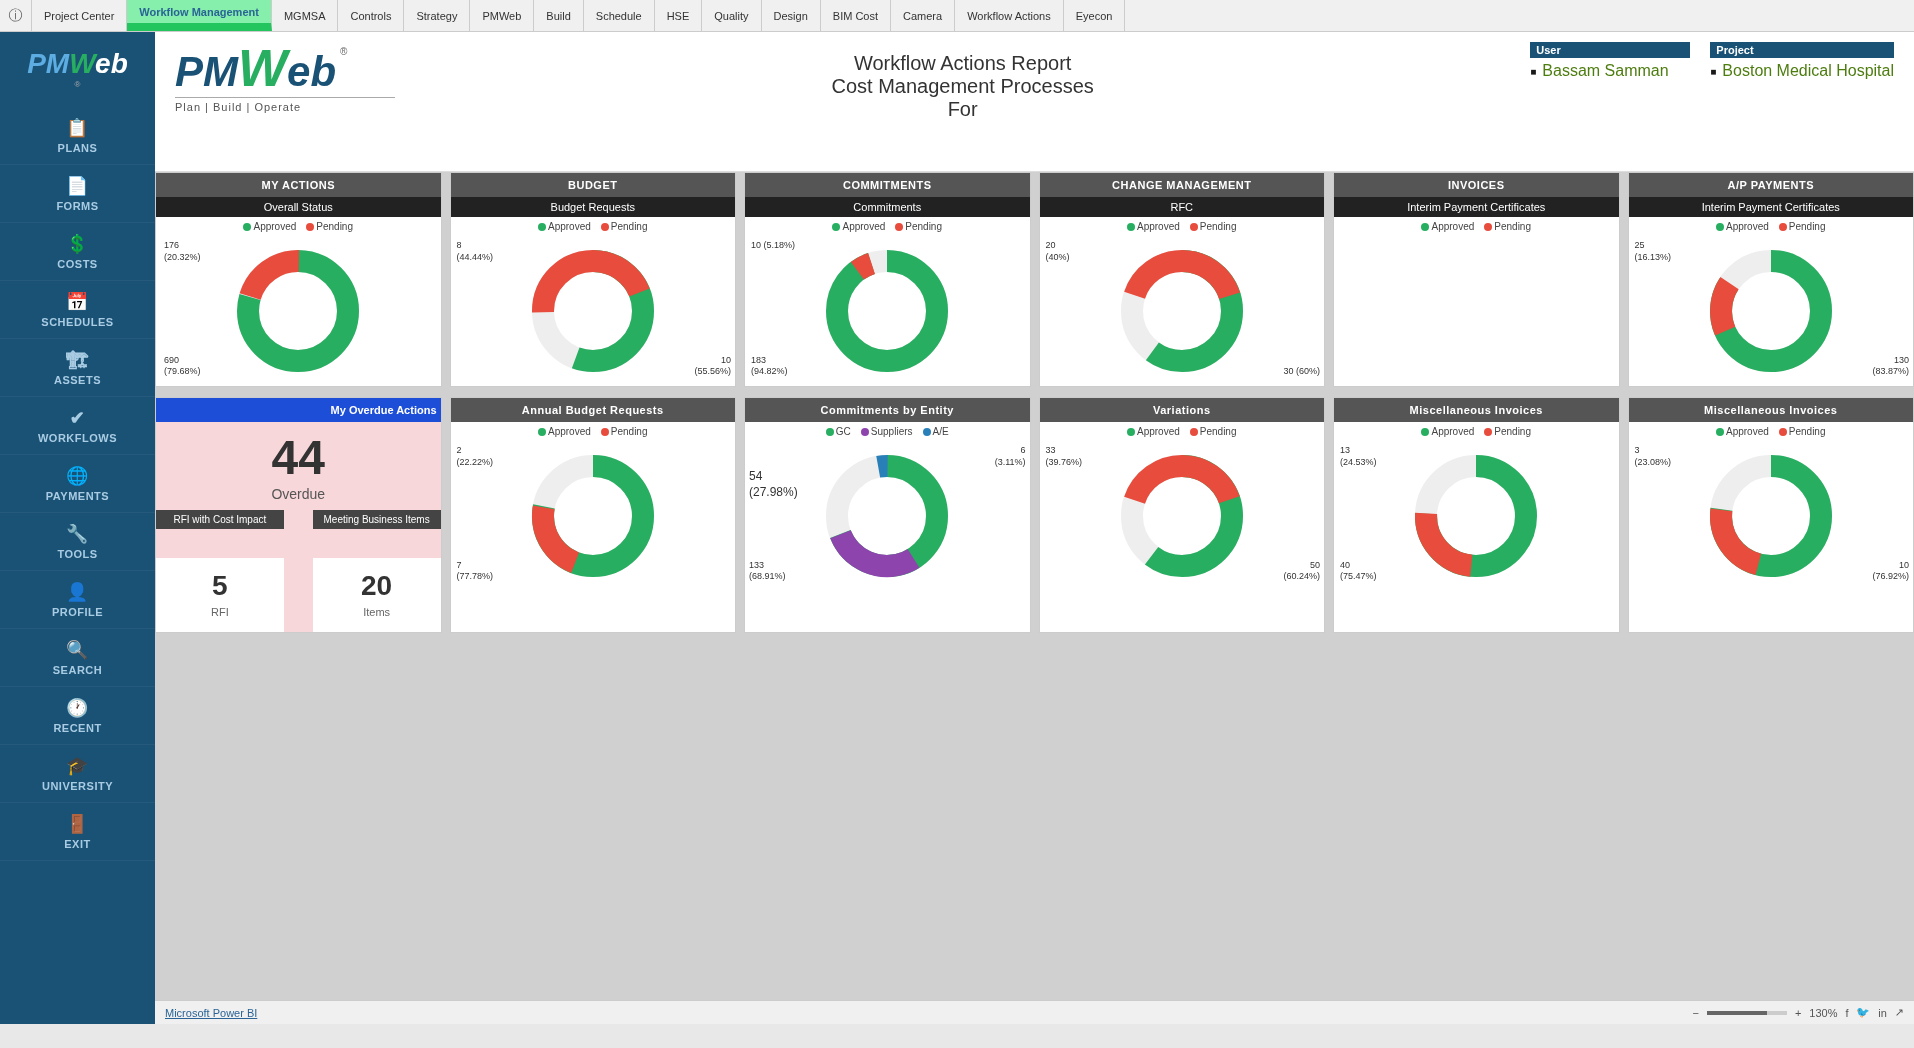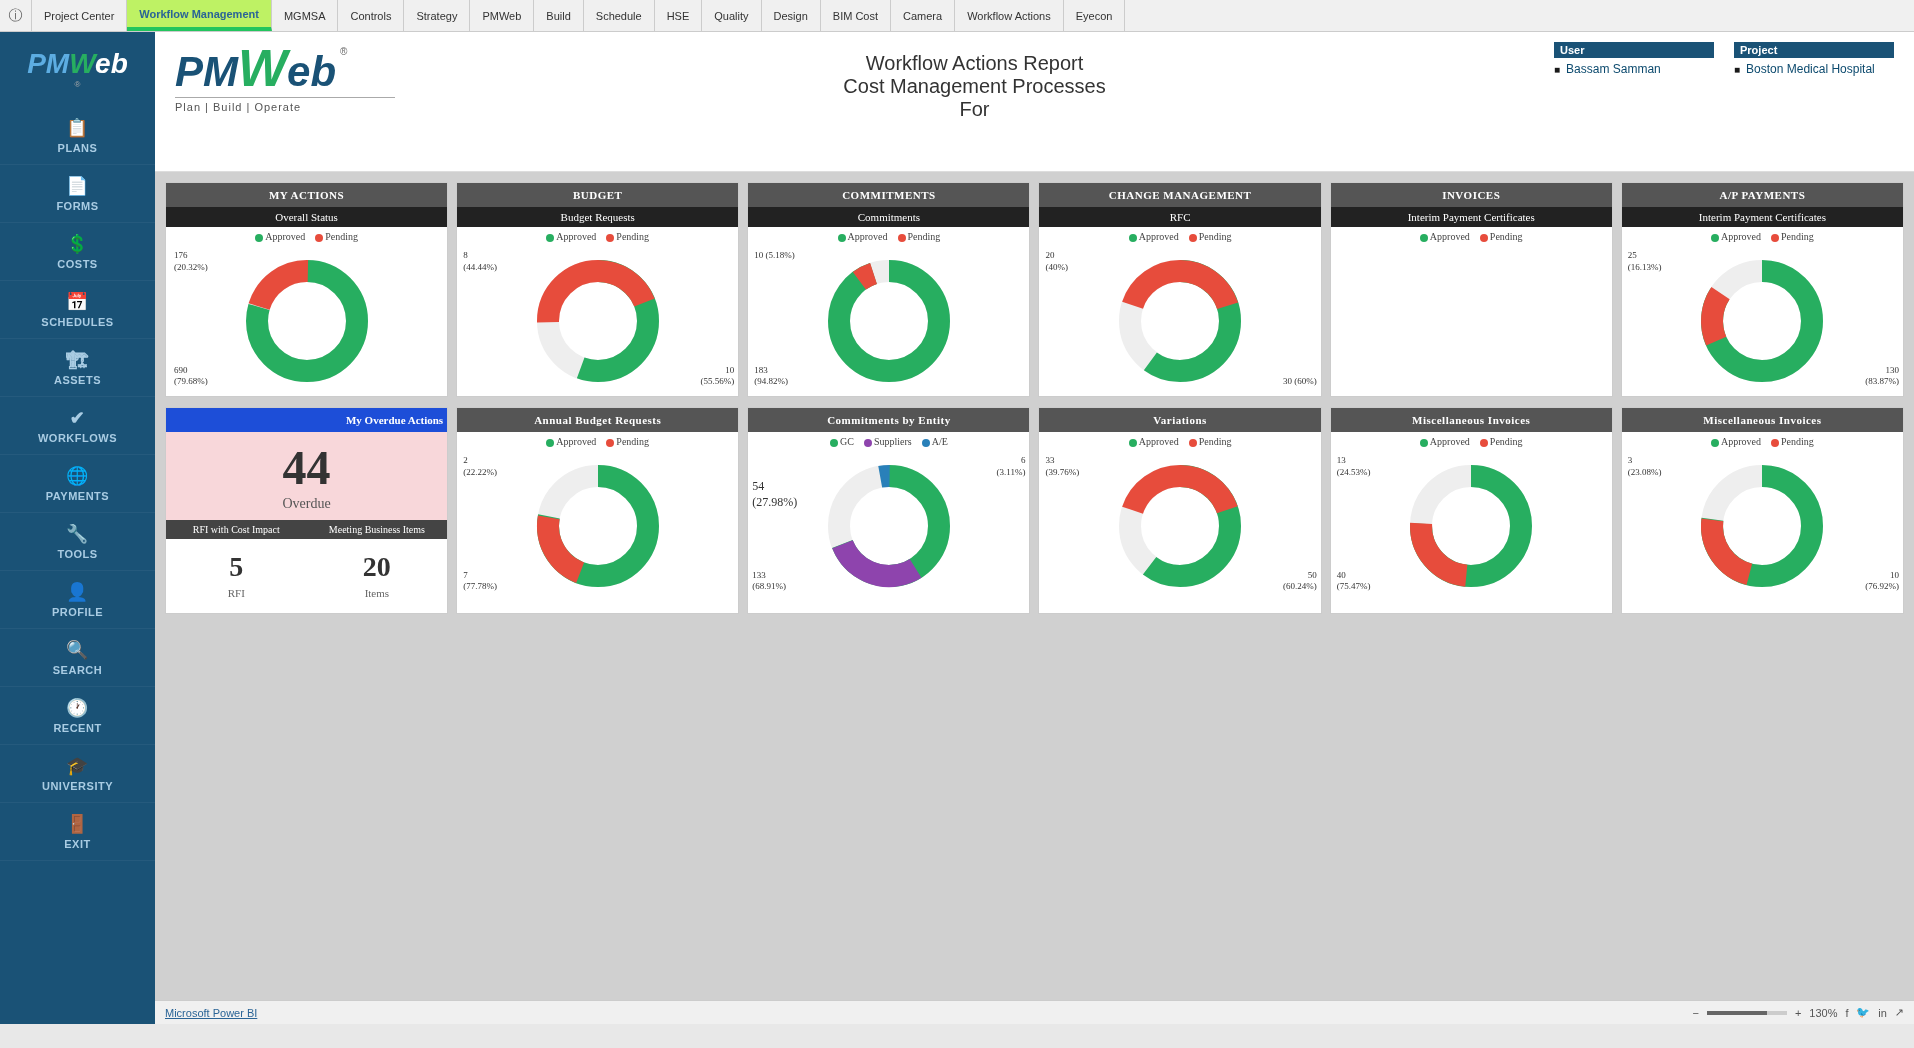--- a/index.html
+++ b/index.html
@@ -18,22 +18,22 @@
     .top-nav-item {
       padding: 0 12px;
       height: 100%;
       display: flex;
       align-items: center;
       cursor: pointer;
       border-right: 1px solid #ccc;
       white-space: nowrap;
     }
     .top-nav-item.active {
-      background: #bef264;
-      border-bottom: 4px solid #22c55e;
+      background: #86efac;
+      border-bottom: 8px solid #22c55e;
       color: #2a6496;
       font-weight: bold;
     }
     .info-icon {
       width: 32px;
       height: 32px;
       display: flex;
       align-items: center;
       justify-content: center;
       border-right: 1px solid #ccc;
@@ -133,36 +133,34 @@
       color: #fff;
       font-size: 11px;
       font-weight: bold;
       padding: 2px 6px;
       margin-bottom: 4px;
     }
     .meta-box-value {
       display: flex;
       align-items: center;
       gap: 6px;
-      font-size: 12px;
-      color: #0c4a6e;
+      font-size: 16px;
+      color: #4d7c0f;
     }
     .meta-box-value::before {
       content: '■';
       color: #1a1a1a;
       font-size: 10px;
     }
 
     
     .dashboard {
       flex: 1;
       overflow-y: auto;
-      padding: 10px;
       background: #d0d0d0;
-      font-family: Liberation Serif, serif;
     }
     .dashboard-section {
       display: grid;
       grid-template-columns: repeat(6, 1fr);
       gap: 8px;
       margin-bottom: 10px;
     }
     .dash-card {
       background: #fff;
       border: 1px solid #ccc;
@@ -232,20 +230,21 @@
     }
     .overdue-text {
       font-size: 14px;
       color: #555;
       margin-bottom: 8px;
     }
     .overdue-grid {
       display: grid;
       grid-template-columns: 1fr 1fr;
       width: 100%;
+      gap: 29px;
     }
     .overdue-grid-header {
       background: #444;
       color: #fff;
       text-align: center;
       font-size: 10px;
       padding: 4px 2px;
     }
     .overdue-grid-val {
       background: #fff;

